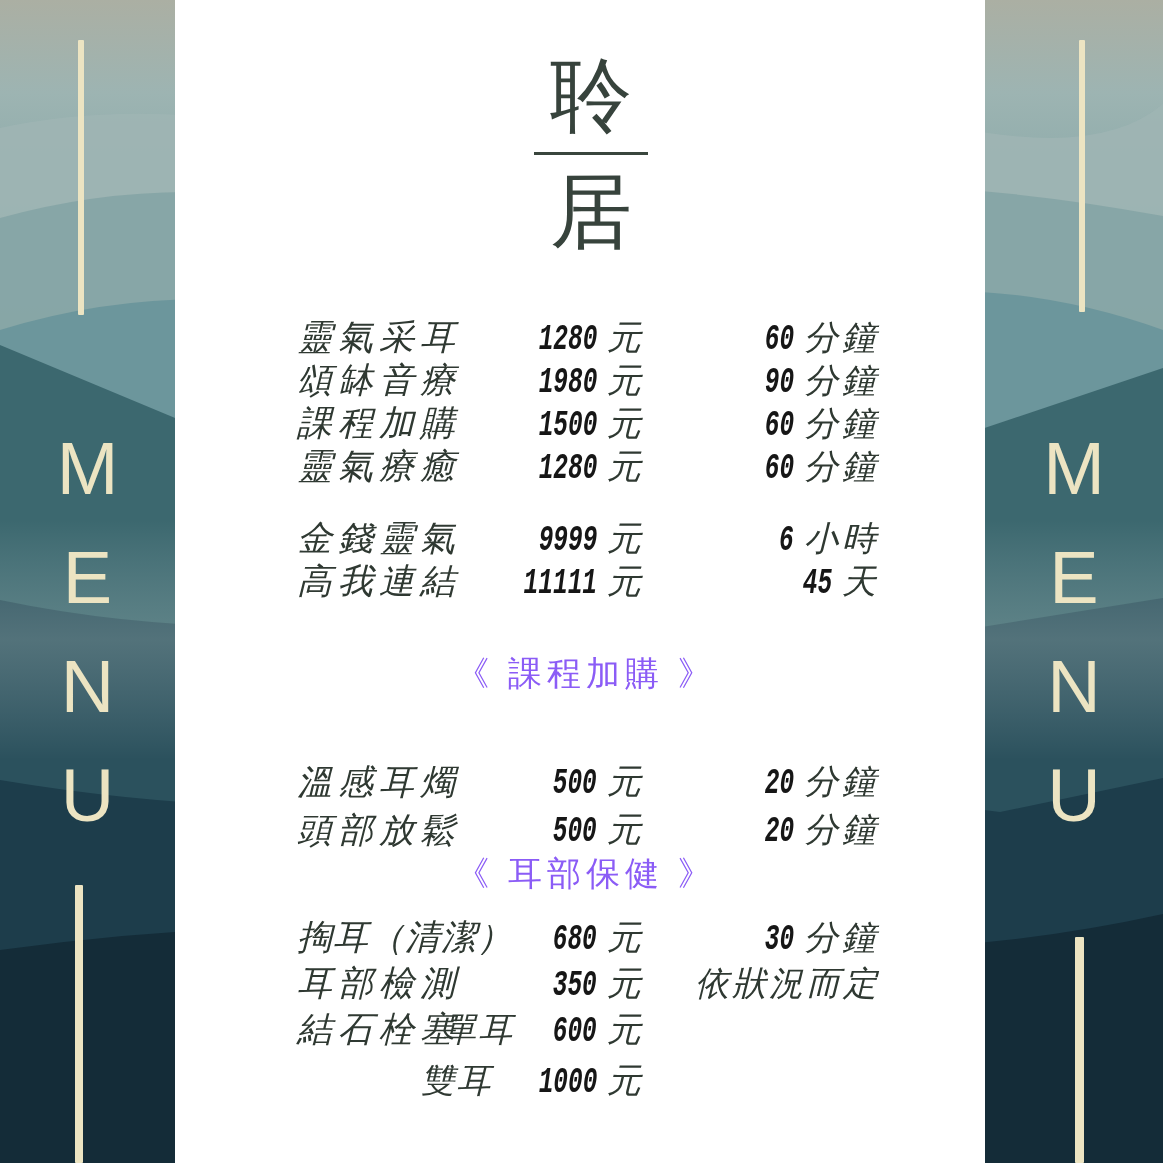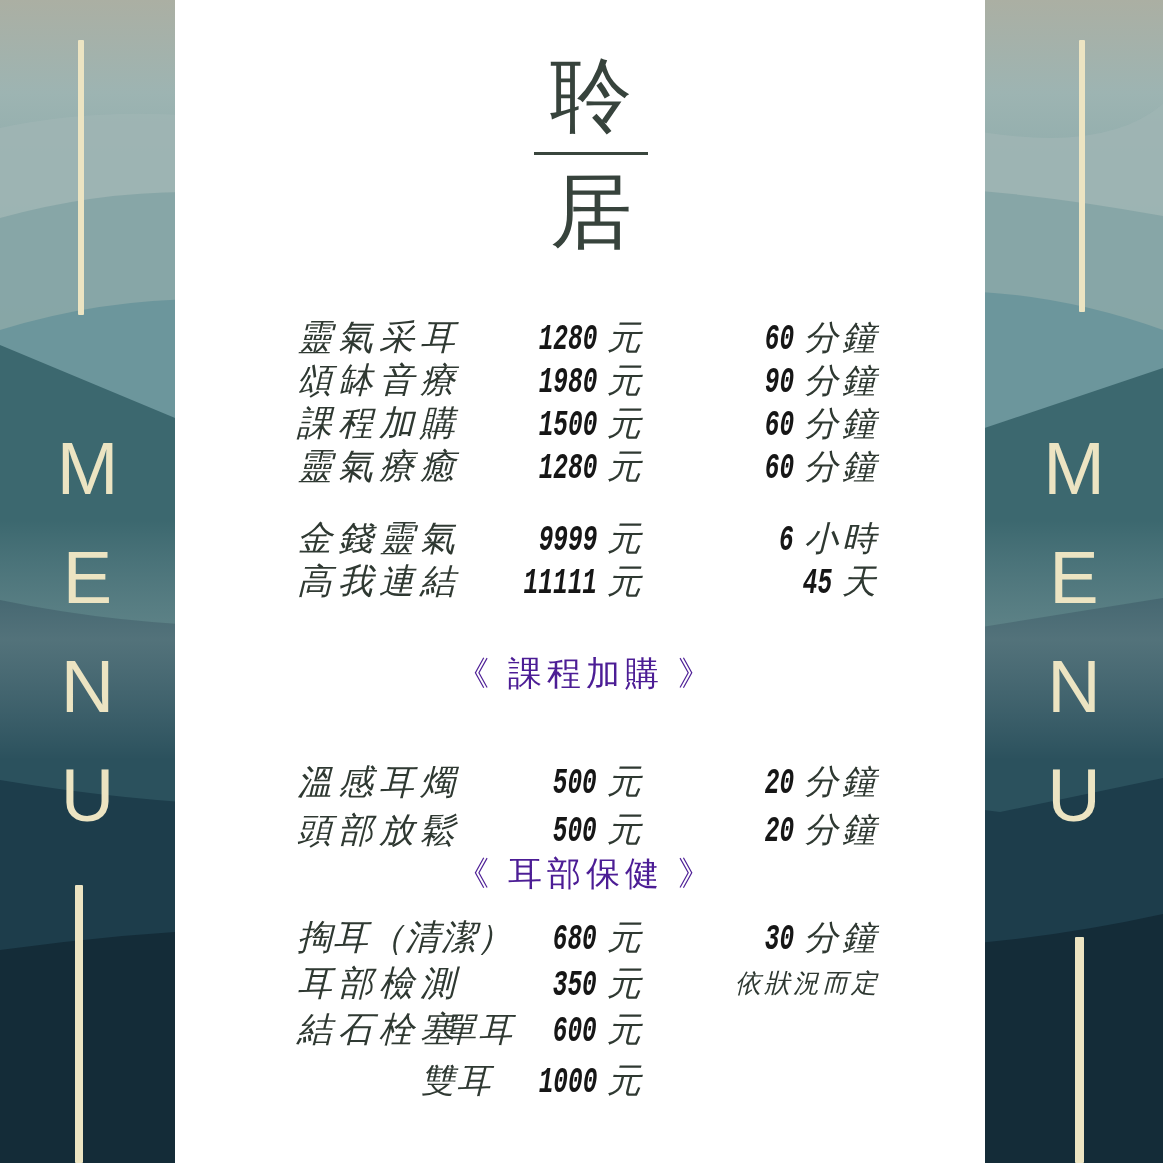--- a/index.html
+++ b/index.html
@@ -59,21 +59,21 @@
   .num{
     font-family:"Liberation Mono","DejaVu Sans Mono",monospace;
     font-weight:700;font-size:36px;color:#161616;
     display:inline-block;transform:scaleX(.68);transform-origin:100% 50%;
   }
   .prefix{font-size:34px;letter-spacing:2px;margin-right:18px;color:#2f3932;}
   .cur,.unit{font-size:34px;margin-left:10px;letter-spacing:4px;color:#2f3932;}
   .unit:empty,.cur:empty,.prefix:empty{margin:0;}
   .heading{
     position:absolute;left:0;width:100%;text-align:center;
-    font-size:34px;letter-spacing:5px;color:#4c1d95;height:44px;line-height:44px;
+    font-size:34px;letter-spacing:5px;color:#8b5cf6;height:44px;line-height:44px;
     transform:translateX(6px);
   }
   .h-addon{top:652px;}
   .h-ear{top:852px;}
 </style>
 </head>
 <body>
 
 <div class="stage">
 
@@ -258,21 +258,21 @@
             <span class="unit">分鐘</span>
           </span>
       </div>
       <div class="row">
         <span class="name">耳部檢測</span>
         <span class="cellp">
             <span class="prefix"></span>
             <span class="num">350</span>
             <span class="cur">元</span>
           </span>
-        <span class="celld" style="font-size:26px;letter-spacing:3px;">
+        <span class="celld" style="font-size:34px;letter-spacing:3px;">
             <span>依狀況而定</span>
             <span class="unit"></span>
           </span>
       </div>
       <div class="row">
         <span class="name">結石栓塞</span>
         <span class="cellp">
             <span class="prefix">單耳</span>
             <span class="num">600</span>
             <span class="cur">元</span>

